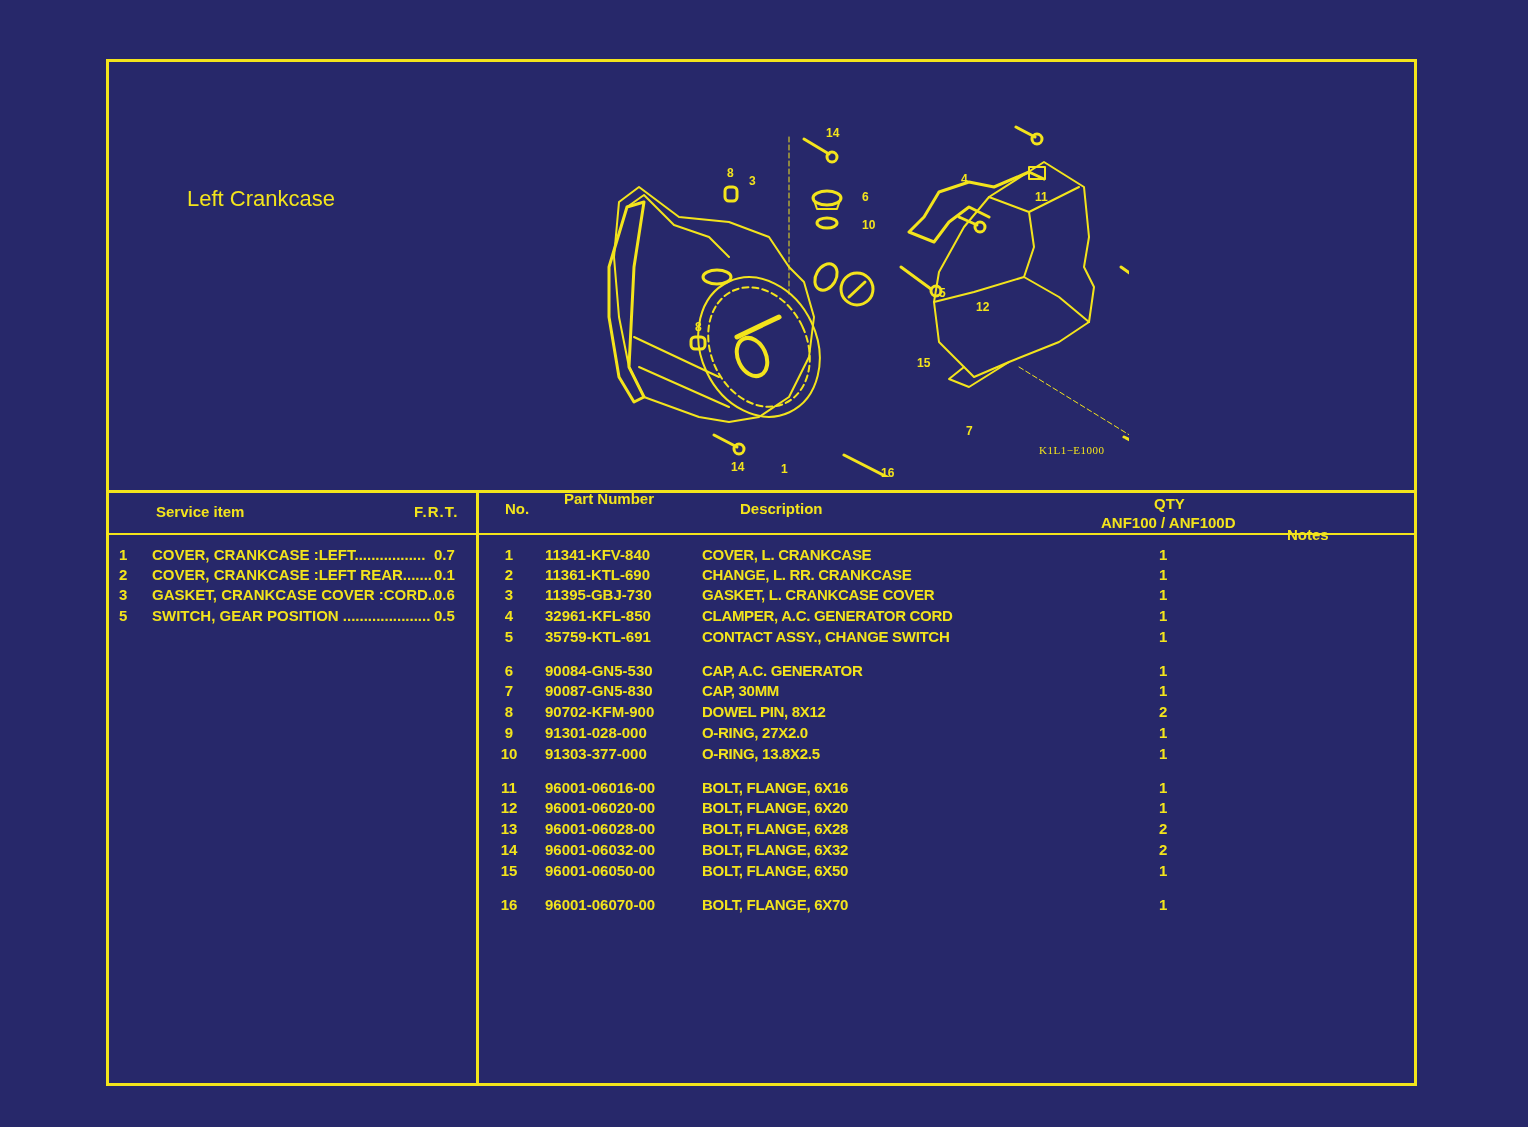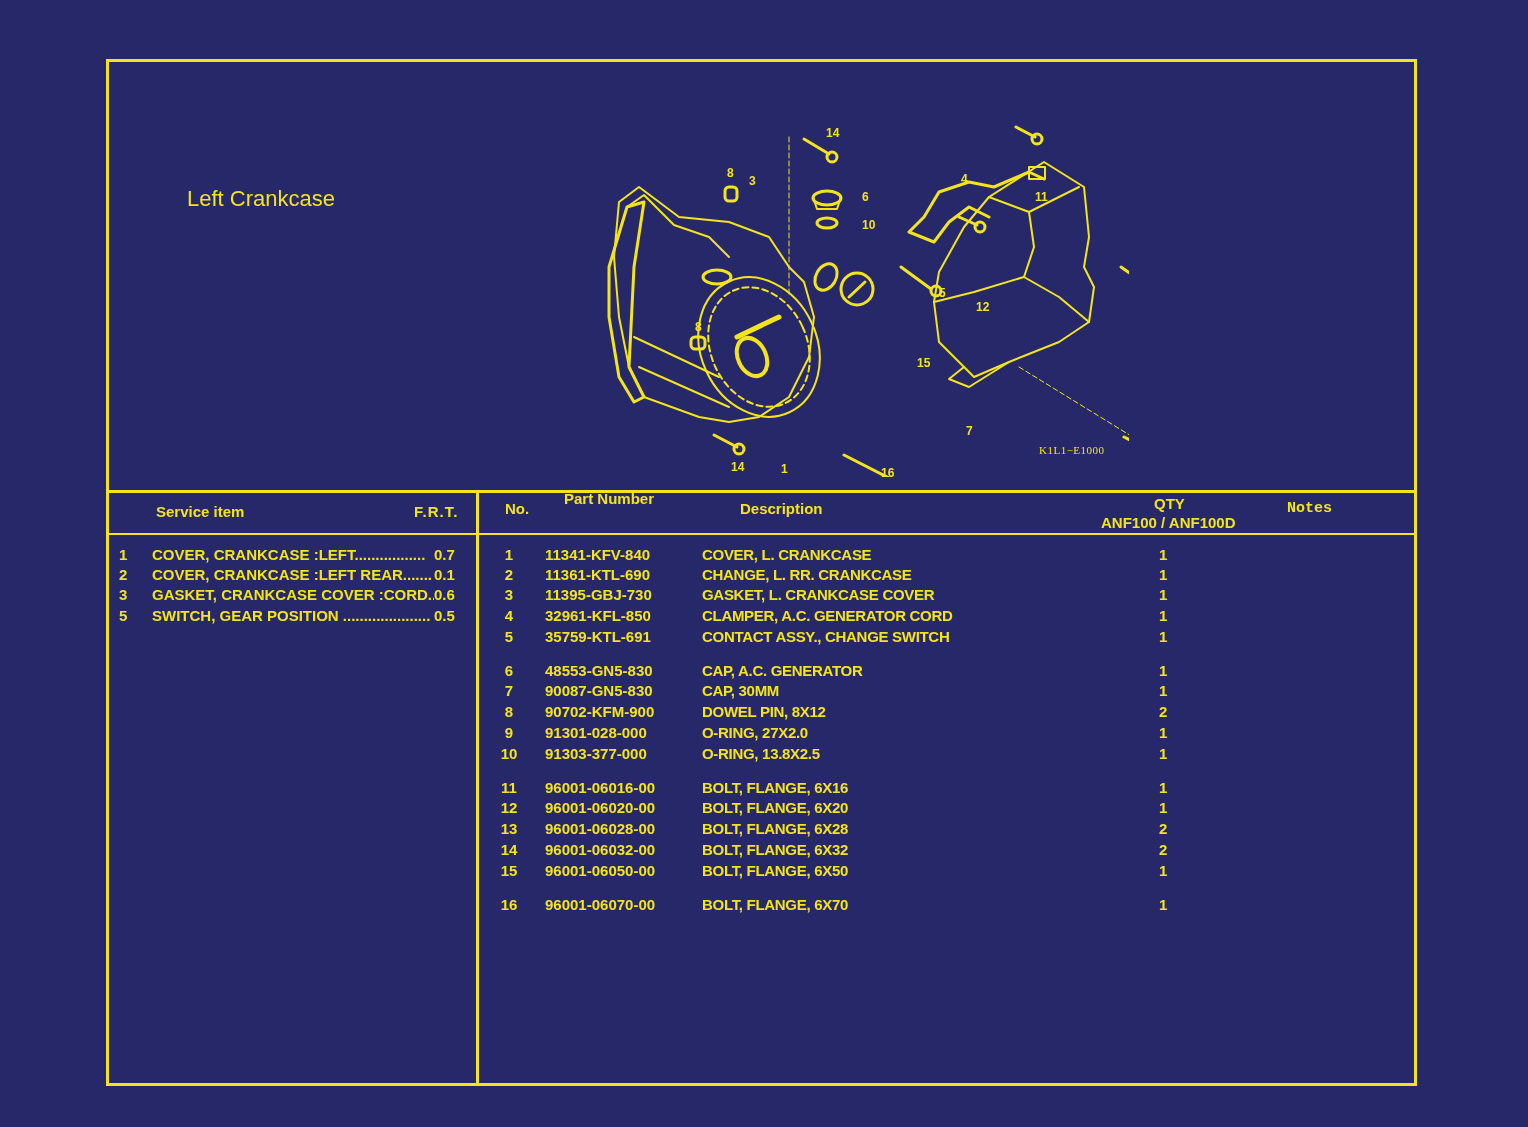--- a/index.html
+++ b/index.html
@@ -130,21 +130,21 @@
   <div class="vline"></div>
 
   <div class="hdr" style="left:47px; top:441px;">Service item</div>
   <div class="hdr" style="left:305px; top:441px; letter-spacing:1px;">F.R.T.</div>
 
   <div class="hdr" style="left:396px; top:438px;">No.</div>
   <div class="hdr" style="left:455px; top:412px;margin-top:16px;">Part Number</div>
   <div class="hdr" style="left:631px; top:438px;">Description</div>
   <div class="hdr" style="left:1045px; top:433px;">QTY</div>
   <div class="hdr" style="left:992px; top:452px;">ANF100 / ANF100D</div>
-  <div class="hdr" style="left:1178px; top:438px;font-family:Liberation Mono, monospace;">Notes</div>
+  <div class="hdr" style="left:1178px; top:464px;">Notes</div>
 
   <div class="svc-row" style="top:484px;">
     <span class="n">1</span>
       <span class="d">COVER, CRANKCASE :LEFT.................</span>
       <span class="f">0.7</span>
   </div>
   <div class="svc-row" style="top:504px;">
     <span class="n">2</span>
       <span class="d">COVER, CRANKCASE :LEFT REAR.......</span>
       <span class="f">0.1</span>
@@ -186,21 +186,21 @@
     </div>
   <div class="part-row" style="top:566px;">
       <span class="no">5</span>
       <span class="pn">35759-KTL-691</span>
       <span class="ds">CONTACT ASSY., CHANGE SWITCH</span>
       <span class="q">1</span>
     </div>
 
   <div class="part-row" style="top:600px;">
       <span class="no">6</span>
-      <span class="pn">48553-GN5-830</span>
+      <span class="pn">90084-GN5-530</span>
       <span class="ds">CAP, A.C. GENERATOR</span>
       <span class="q">1</span>
     </div>
   <div class="part-row" style="top:620px;">
       <span class="no">7</span>
       <span class="pn">90087-GN5-830</span>
       <span class="ds">CAP, 30MM</span>
       <span class="q">1</span>
     </div>
   <div class="part-row" style="top:641px;">

